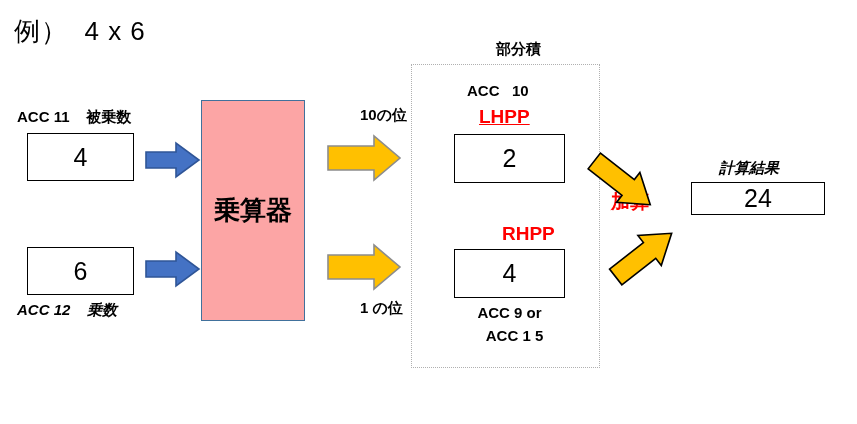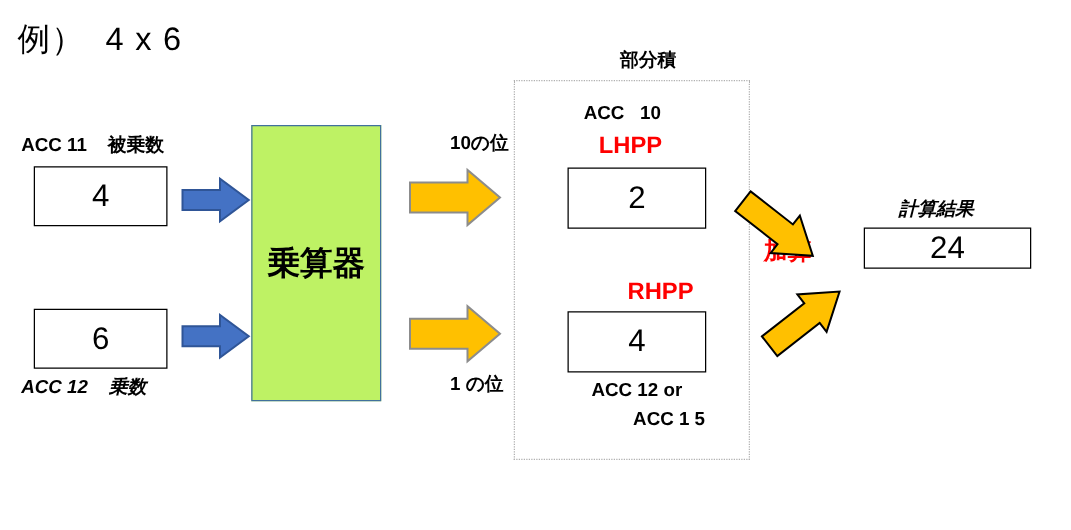--- a/index.html
+++ b/index.html
@@ -55,21 +55,21 @@
   .lbl.red { color: #ff0000; }
   .lbl.big { font-size: 19px; }
   .lbl.center { text-align: center; }
 
   
   .multiplier {
     left: 201px;
     top: 100px;
     width: 104px;
     height: 221px;
-    background: #bef264;
+    background: #fca5a5;
     border: 1px solid #41719c;
     box-sizing: border-box;
     display: flex;
     align-items: center;
     justify-content: center;
   }
   .multiplier .mtext {
     font-size: 26px;
     font-weight: bold;
     color: #000000;
@@ -123,35 +123,35 @@
   <div class="abs lbl" style="left:349px; top:106px;margin-left:11px;">10の位</div>
 
   <div class="abs lbl" style="left:360px; top:299px;">1 の位</div>
 
   <div class="abs lbl" style="left:496px; top:40px;">部分積</div>
 
   <div class="abs dotted-group"></div>
 
   <div class="abs lbl" style="left:467px; top:82px;">ACC   10</div>
 
-  <div class="abs lbl red big" style="left:479px; top:105px;">LHPP</div>
+  <div class="abs lbl red big" style="left:479px; top:105px;text-decoration:underline;">LHPP</div>
 
   <div class="abs valbox" style="left:454px; top:134px; width:111px; height:49px;">
     <span class="num">2</span>
   </div>
 
   <div class="abs lbl red big" style="left:502px; top:222px;">RHPP</div>
 
   <div class="abs valbox" style="left:454px; top:249px; width:111px; height:49px;">
     <span class="num">4</span>
   </div>
 
-  <div class="abs lbl center" style="left:441px; top:304px; width:137px;">ACC 12 or</div>
+  <div class="abs lbl center" style="left:441px; top:304px; width:137px;">ACC 9 or</div>
 
-  <div class="abs lbl center" style="left:427px; top:327px; width:137px;text-align:right;">ACC 1 5</div>
+  <div class="abs lbl center" style="left:446px; top:327px; width:137px;">ACC 1 5</div>
 
   <div class="abs lbl red big" style="left:611px; top:190px;">加算</div>
 
   <div class="abs lbl" style="left:719px; top:159px;font-style:italic;">計算結果</div>
 
   <div class="abs valbox" style="left:691px; top:182px; width:134px; height:33px;">
     <span class="num">24</span>
   </div>
 
   <svg class="arrow-layer" viewBox="0 0 857 424">

